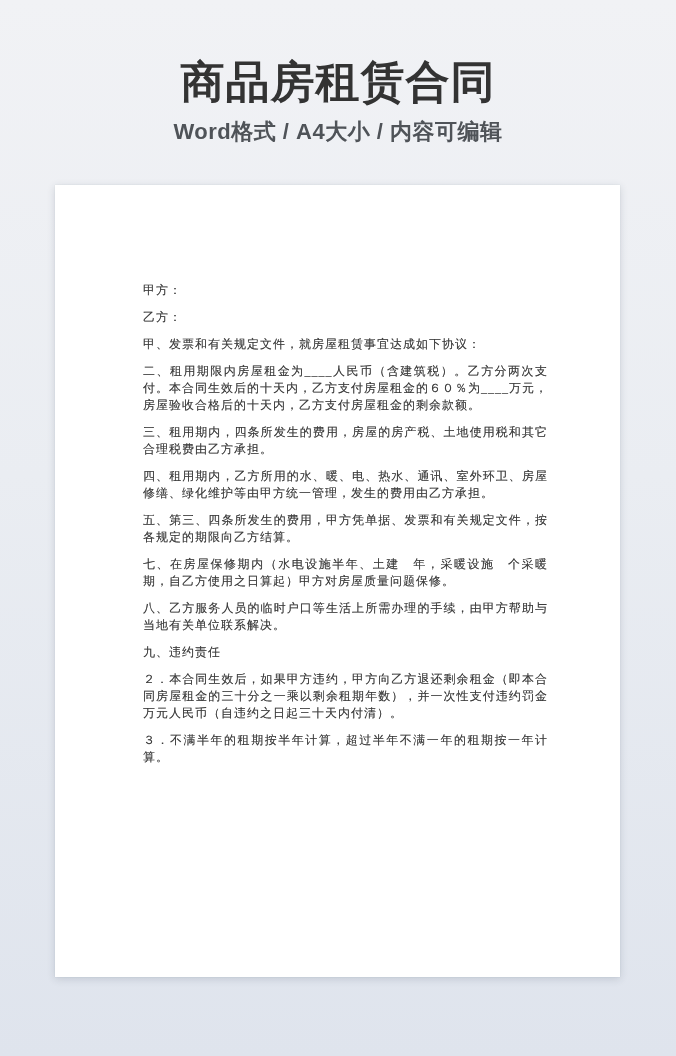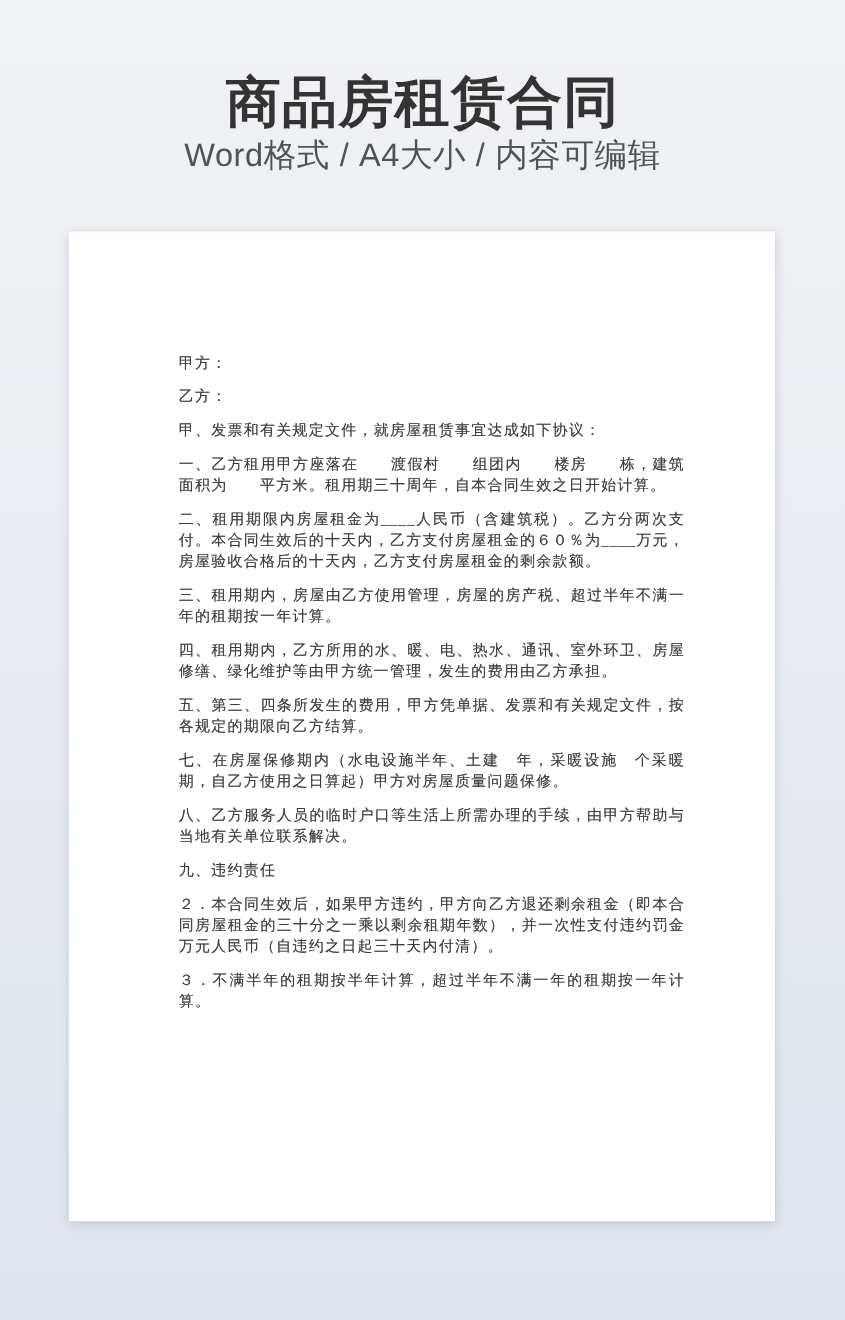--- a/index.html
+++ b/index.html
@@ -26,24 +26,24 @@
   .banner h1 {
     margin: 58px 0 0 0;
     font-size: 44px;
     line-height: 1.15;
     font-weight: 800;
     letter-spacing: 1px;
     color: #333333;
     font-family: Liberation Serif, serif;
   }
   .banner .subtitle {
-    margin: 1px 0 0 0;
-    font-size: 26px;
+    margin: 11px 0 0 0;
+    font-size: 22px;
     line-height: 1.1;
-    font-weight: 400;
+    font-weight: 700;
     letter-spacing: 0.5px;
     color: #4f5358;
     font-family: "Liberation Sans", "DejaVu Sans", sans-serif;
   }
   .page {
     position: absolute;
     left: 55px;
     top: 185px;
     width: 565px;
     height: 792px;
@@ -79,23 +79,22 @@
   <header class="banner">
     <h1>商品房租赁合同</h1>
     <p class="subtitle">Word格式 / A4大小 / 内容可编辑</p>
   </header>
 
   <div class="page">
     <div class="doc">
       <p>甲方：</p>
       <p>乙方：</p>
       <p>甲、发票和有关规定文件，就房屋租赁事宜达成如下协议：</p>
-      <p>一、乙方租用甲方座落在　　渡假村　　组团内　　楼房　　栋，建筑面积为　　平方米。租用期三十周年，自本合同生效之日开始计算。</p>
       <p>二、租用期限内房屋租金为____人民币（含建筑税）。乙方分两次支付。本合同生效后的十天内，乙方支付房屋租金的６０％为____万元，房屋验收合格后的十天内，乙方支付房屋租金的剩余款额。</p>
-      <p>三、租用期内，房屋由乙方使用管理，房屋的房产税、超过半年不满一年的租期按一年计算。</p>
+      <p>三、租用期内，四条所发生的费用，房屋的房产税、土地使用税和其它合理税费由乙方承担。</p>
       <p>四、租用期内，乙方所用的水、暖、电、热水、通讯、室外环卫、房屋修缮、绿化维护等由甲方统一管理，发生的费用由乙方承担。</p>
       <p>五、第三、四条所发生的费用，甲方凭单据、发票和有关规定文件，按各规定的期限向乙方结算。</p>
       <p>七、在房屋保修期内（水电设施半年、土建　年，采暖设施　个采暖期，自乙方使用之日算起）甲方对房屋质量问题保修。</p>
       <p>八、乙方服务人员的临时户口等生活上所需办理的手续，由甲方帮助与当地有关单位联系解决。</p>
       <p>九、违约责任</p>
       <p>２．本合同生效后，如果甲方违约，甲方向乙方退还剩余租金（即本合同房屋租金的三十分之一乘以剩余租期年数），并一次性支付违约罚金　　万元人民币（自违约之日起三十天内付清）。</p>
       <p>３．不满半年的租期按半年计算，超过半年不满一年的租期按一年计算。</p>
     </div>
   </div>
 

